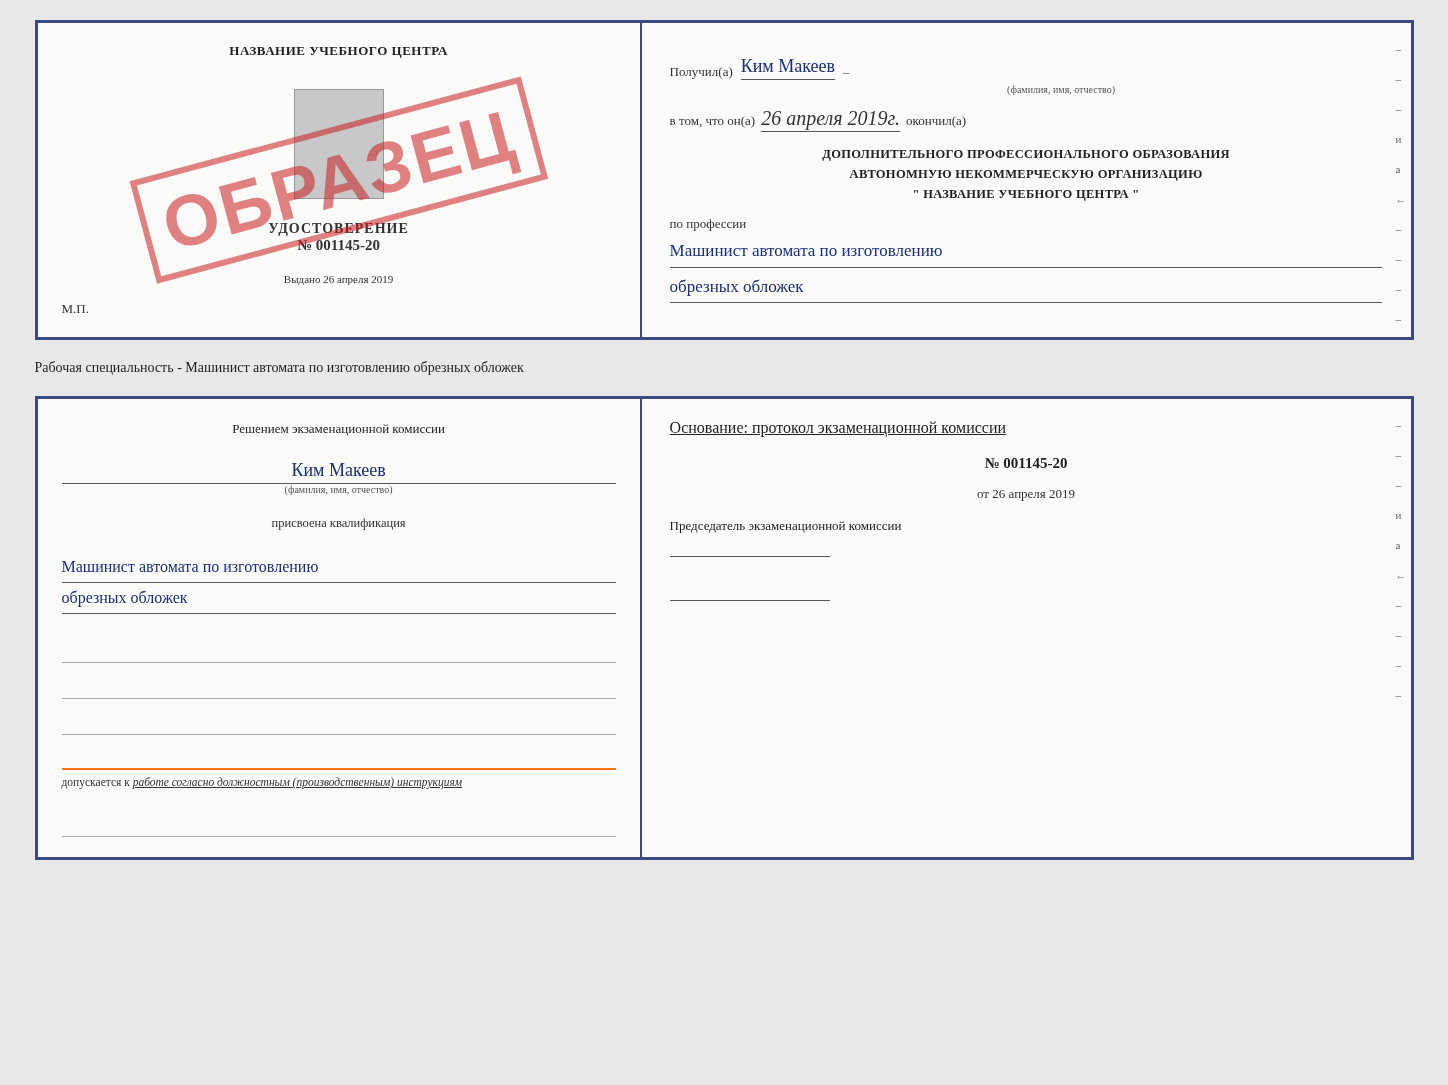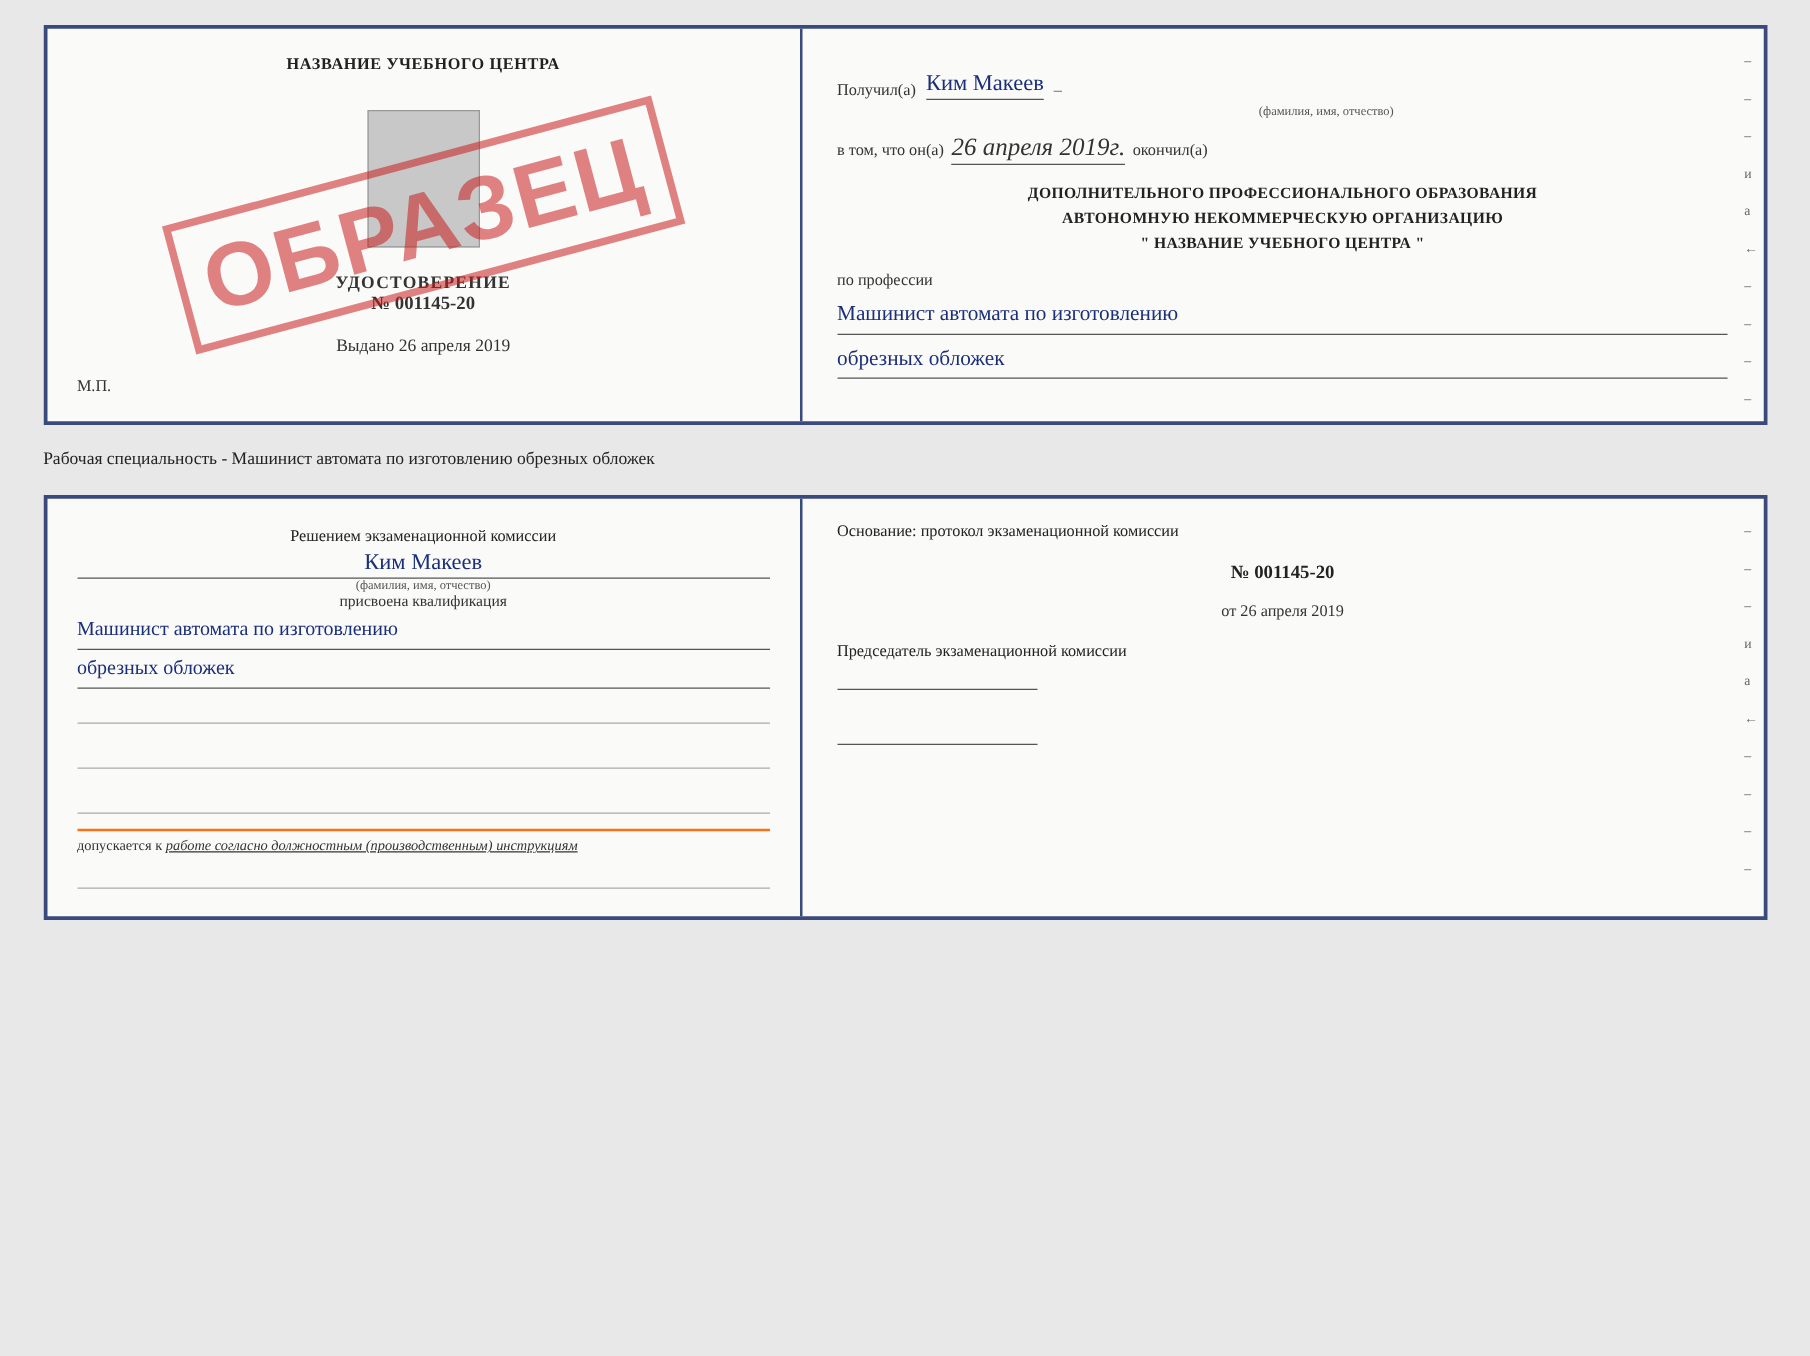--- a/index.html
+++ b/index.html
@@ -99,21 +99,21 @@
 
     .photo-placeholder {
       width: 90px;
       height: 110px;
       background: #c8c8c8;
       border: 1px solid #999;
       margin: 10px auto;
     }
 
     .vydano-line {
-      font-size: 14px;
+      font-size: 11px;
       color: #333;
       text-align: center;
       margin-top: 8px;
     }
 
     .mp-line {
       font-size: 13px;
       color: #333;
       align-self: flex-start;
       margin-top: 4px;
@@ -213,21 +213,21 @@
       position: relative;
       min-height: 340px;
     }
 
     .cert-bottom-left {
       width: 44%;
       border-right: 2px solid #3a4a7c;
       padding: 20px 24px;
       display: flex;
       flex-direction: column;
-      gap: 0;
+      gap: 21px;
     }
 
     .cert-bottom-right {
       width: 56%;
       padding: 16px 28px;
       display: flex;
       flex-direction: column;
       gap: 14px;
       position: relative;
     }
@@ -270,23 +270,24 @@
       border-top: 2px solid #f97316;
       padding-top: 6px;
     }
 
     .dopusk-italic {
       font-style: italic;
       text-decoration: underline;
     }
 
     .osnovaniye-text {
-      font-size: 13px;
+      font-size: 16px;
       color: #222;
       line-height: 1.6;
+      text-decoration: underline;
     }
 
     .protocol-number {
       font-size: 15px;
       color: #222;
       text-align: center;
       font-weight: bold;
     }
 
     .ot-date {

